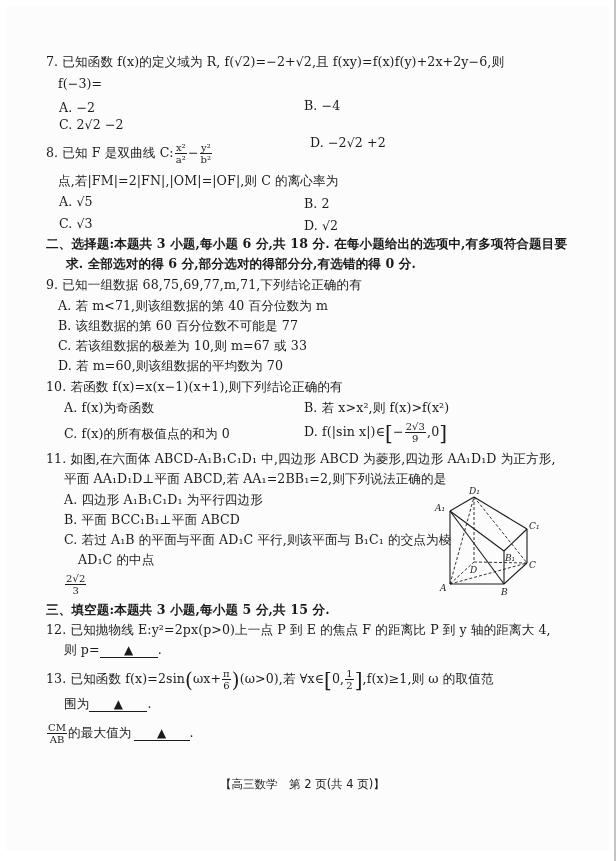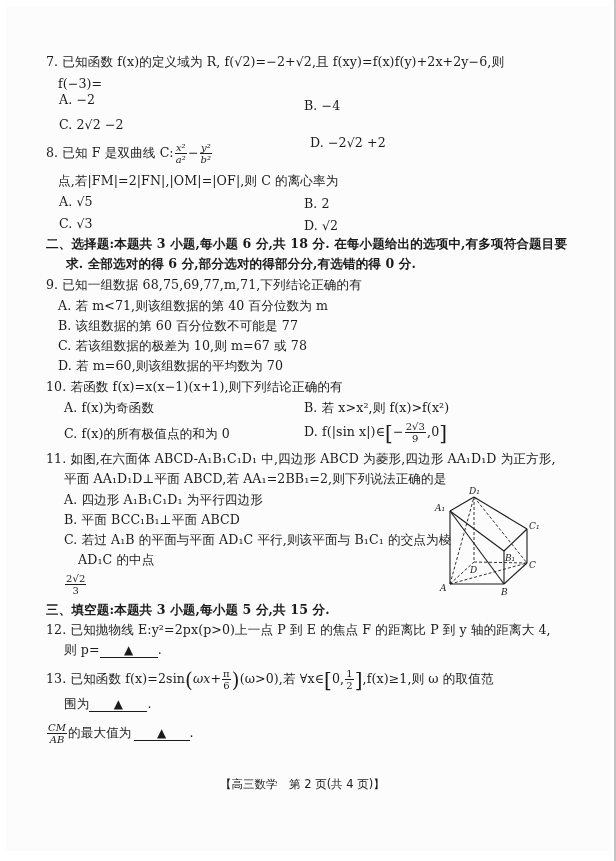--- a/index.html
+++ b/index.html
@@ -15,21 +15,21 @@
     background: #fcfcfc;
   }
   .edge-line {
     position: absolute; right: 0; top: 0; width: 2px; height: 861px; background: #c4c4c4;
   }
   .line {
     position: absolute; white-space: nowrap; font-size: 12.6px; line-height: 16px;
     letter-spacing: 0.1px;
   }
   .bold { font-weight: bold; }
-  .i { font-style: italic; }
+  .i { }
   .frac {
     display: inline-block; vertical-align: middle; text-align: center; font-size: 10px; line-height: 11px;
     margin: 0 1px;
   }
   .frac .num { display: block; border-bottom: 1px solid #1b1b1b; padding: 0 1px; }
   .frac .den { display: block; padding: 0 1px; }
   .blank {
     display: inline-block; border-bottom: 1px solid #1b1b1b; text-align: center; vertical-align: baseline;
     line-height: 13px;
   }
@@ -39,41 +39,41 @@
   .bracket { font-size: 20px; vertical-align: middle; line-height: 14px; }
 </style>
 </head>
 <body>
 
 <div class="page"></div>
 <div class="edge-line"></div>
 
 <div class="line" style="left:46px; top:54px;">7. 已知函数 f(x)的定义域为 R, f(√2)=−2+√2,且 f(xy)=f(x)f(y)+2x+2y−6,则</div>
 <div class="line" style="left:58px; top:76px;">f(−3)=</div>
-<div class="line" style="left:59px; top:92px;">A. −2</div>
+<div class="line" style="left:59px; top:100px;">A. −2</div>
 <div class="line" style="left:304px; top:98px;">B. −4</div>
 <div class="line" style="left:59px; top:117px;">C. 2√2 −2</div>
 <div class="line" style="left:310px; top:119px;margin-top:16px;">D. −2√2 +2</div>
 
 <div class="line" style="left:46px; top:141px; line-height:24px;">
   <span>8. 已知 F 是双曲线 C:</span><span class="frac"><span class="num i">x²</span><span class="den i">a²</span></span><span>−</span><span class="frac"><span class="num i">y²</span><span class="den i">b²</span></span>
 </div>
 <div class="line" style="left:58px; top:173px;">点,若|FM|=2|FN|,|OM|=|OF|,则 C 的离心率为</div>
 <div class="line" style="left:59px; top:194px;">A. √5</div>
 <div class="line" style="left:304px; top:196px;">B. 2</div>
 <div class="line" style="left:59px; top:216px;">C. √3</div>
 <div class="line" style="left:304px; top:218px;">D. √2</div>
 
 <div class="line bold" style="left:46px; top:236px;">二、选择题:本题共 3 小题,每小题 6 分,共 18 分. 在每小题给出的选项中,有多项符合题目要</div>
 <div class="line bold" style="left:66px; top:256px;">求. 全部选对的得 6 分,部分选对的得部分分,有选错的得 0 分.</div>
 
 <div class="line" style="left:46px; top:277px;">9. 已知一组数据 68,75,69,77,m,71,下列结论正确的有</div>
 <div class="line" style="left:58px; top:298px;">A. 若 m&lt;71,则该组数据的第 40 百分位数为 m</div>
 <div class="line" style="left:58px; top:318px;">B. 该组数据的第 60 百分位数不可能是 77</div>
-<div class="line" style="left:58px; top:338px;">C. 若该组数据的极差为 10,则 m=67 或 78</div>
+<div class="line" style="left:58px; top:338px;">C. 若该组数据的极差为 10,则 m=67 或 33</div>
 <div class="line" style="left:58px; top:358px;">D. 若 m=60,则该组数据的平均数为 70</div>
 
 <div class="line" style="left:46px; top:379px;">10. 若函数 f(x)=x(x−1)(x+1),则下列结论正确的有</div>
 <div class="line" style="left:64px; top:400px;">A. f(x)为奇函数</div>
 <div class="line" style="left:304px; top:400px;">B. 若 x&gt;x²,则 f(x)&gt;f(x²)</div>
 <div class="line" style="left:64px; top:426px;">C. f(x)的所有极值点的和为 0</div>
 <div class="line" style="left:304px; top:418px; line-height:28px;">
   <span>D. f(|sin x|)∈</span><span class="bracket">[</span><span>−</span><span class="frac"><span class="num">2√3</span><span class="den">9</span></span><span>,0</span><span class="bracket">]</span>
 </div>
 

